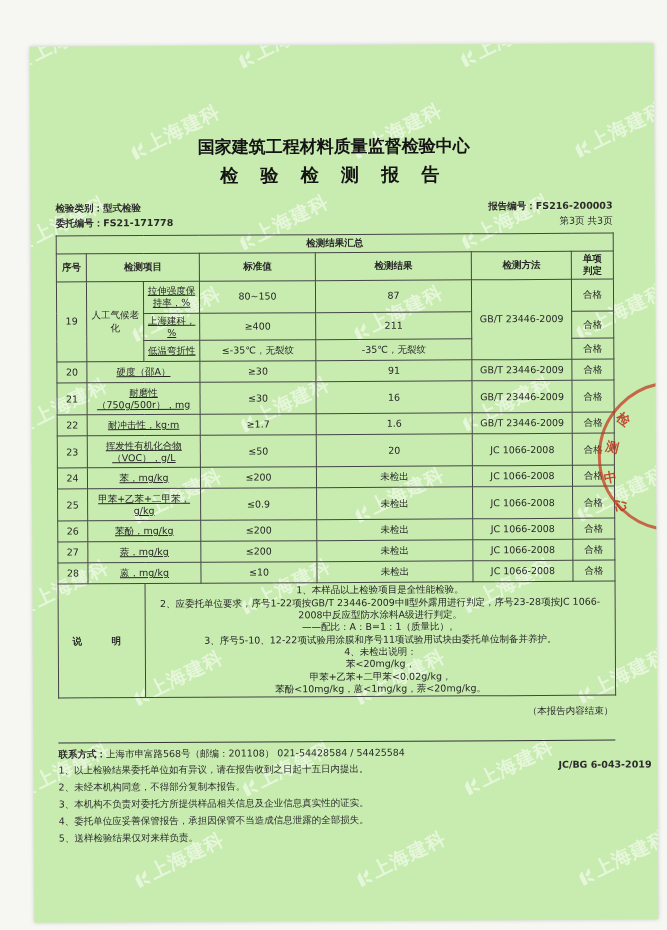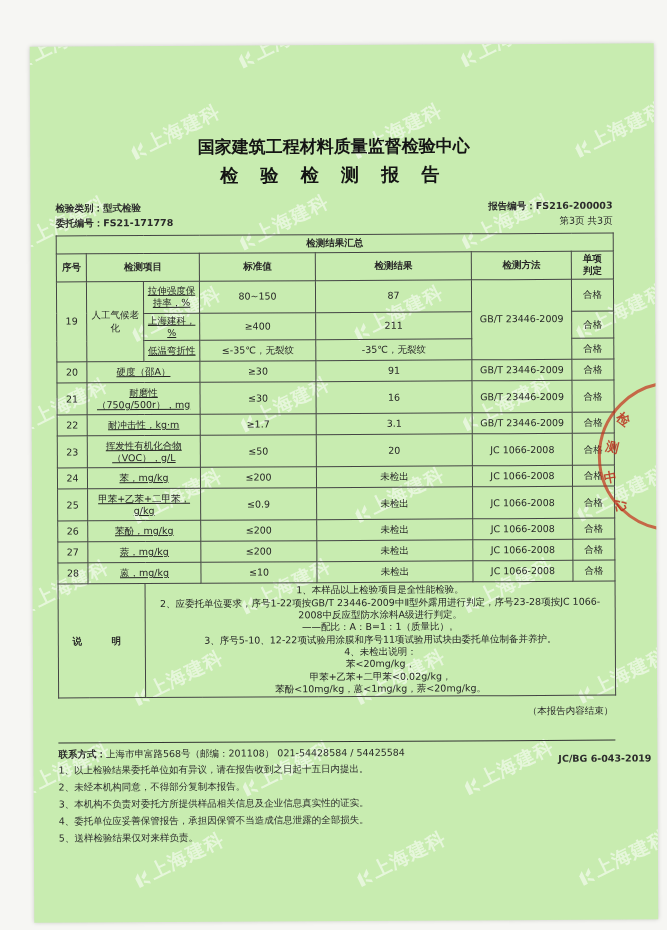--- a/index.html
+++ b/index.html
@@ -30,21 +30,21 @@
   tr.hd td { height:26px; font-weight:600; }
   td.left { text-align:left; padding-left:6px;text-decoration:underline; }
   tr.h1 td { height:21px; }
   tr.h2 td { height:32px; }
   td.notes-label { font-weight:bold; letter-spacing:10px; }
   td.notes-content { text-align:left; padding:5px 8px; line-height:1.55; vertical-align:top; }
   .end-note { margin-top:9px; text-align:right; font-size:9.5px; padding-right:2px; }
   .footer { margin-top:22px; border-top:1.5px solid #333; padding-top:3px;
     font-size:9.5px; line-height:15px; position:relative; }
   .contact-row { display:flex; }
-  .doc-code { position:absolute; right:-36px; top:10px; font-weight:600; }
+  .doc-code { position:absolute; right:-36px; top:16px; font-weight:600; }
   .stmt-row { display:flex; margin-top:1px; }
   .stmt-label { font-weight:bold; width:62px; flex:none; letter-spacing:6px; }
   .stmt-list div { margin-bottom:2px; }
   .bold { font-weight:bold; }
   .stamp { position:absolute; left:566px; top:338px; width:150px; height:150px;
     border:3px solid rgba(196,52,30,0.72); border-radius:50%; z-index:3; }
   .stamp span { position:absolute; color:rgba(186,40,22,0.82); font-weight:bold; font-size:13px; }
 </style>
 </head>
 <body>
@@ -378,21 +378,21 @@
           <td colspan="2" class="left">耐磨性（750g/500r），mg</td>
           <td>≤30</td>
           <td>16</td>
           <td>GB/T 23446-2009</td>
           <td>合格</td>
         </tr>
         <tr class="h1">
           <td>22</td>
           <td colspan="2" class="left">耐冲击性，kg·m</td>
           <td>≥1.7</td>
-          <td>3.1</td>
+          <td>1.6</td>
           <td>GB/T 23446-2009</td>
           <td>合格</td>
         </tr>
         <tr class="h2">
           <td>23</td>
           <td colspan="2" class="left">挥发性有机化合物（VOC），g/L</td>
           <td>≤50</td>
           <td>20</td>
           <td>JC 1066-2008</td>
           <td>合格</td>

